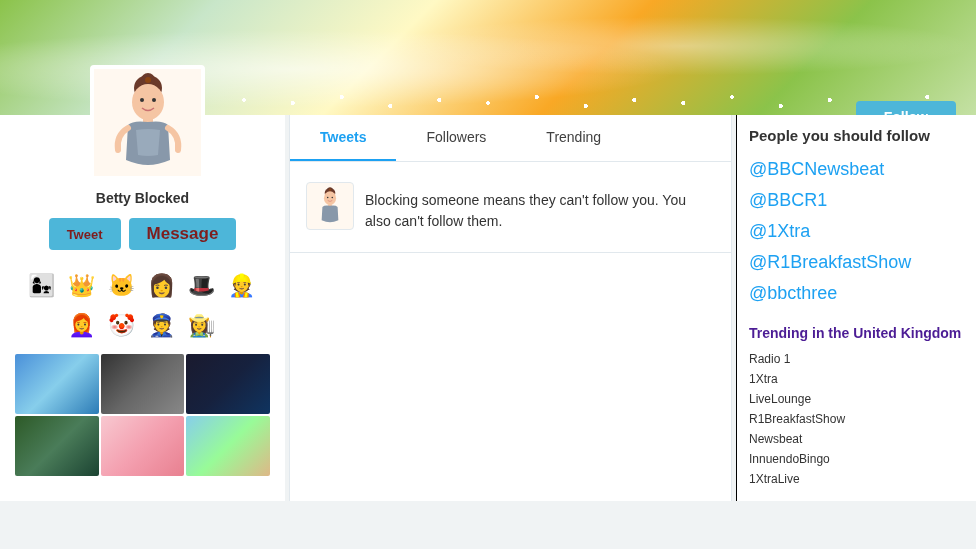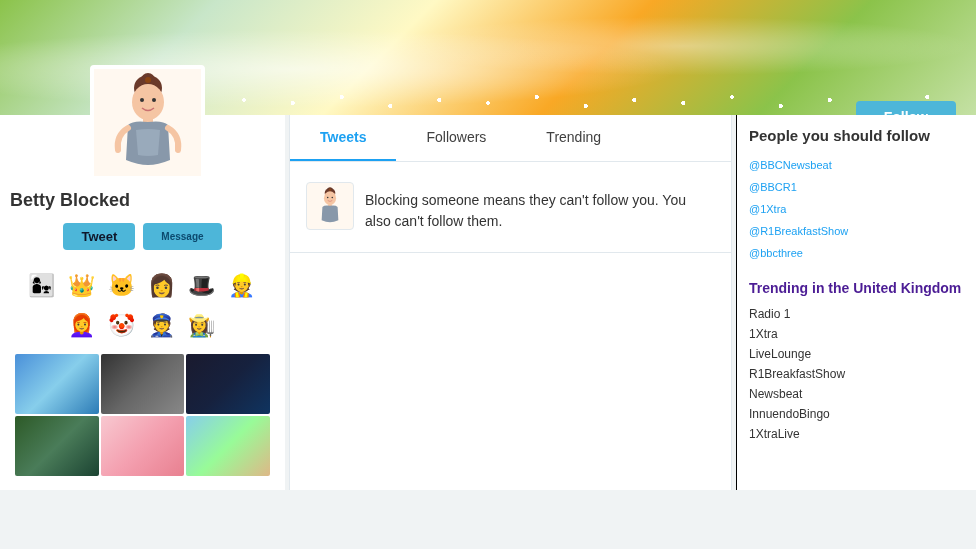--- a/index.html
+++ b/index.html
@@ -98,52 +98,53 @@
     .avatar-img {
       width: 100%;
       height: 100%;
       display: flex;
       align-items: center;
       justify-content: center;
       background: #fff8f0;
     }
 
     .profile-name {
-      font-size: 18px;
+      text-align: center;
+      font-size: 14px;
       font-weight: bold;
       color: #333;
       margin-top: 10px;
       padding: 0 10px;
     }
 
     .action-buttons {
       display: flex;
       justify-content: center;
       gap: 8px;
       margin: 12px 0;
     }
 
     .btn-tweet {
       background: #4db6d9;
-      color: #0f172a;
+      color: #7f1d1d;
       border: none;
       padding: 6px 18px;
       border-radius: 4px;
       font-size: 13px;
       font-weight: bold;
       cursor: pointer;
     }
 
     .btn-message {
       background: #4db6d9;
-      color: #0c4a6e;
+      color: #7f1d1d;
       border: none;
       padding: 6px 18px;
       border-radius: 4px;
-      font-size: 10px;
+      font-size: 17px;
       font-weight: bold;
       cursor: pointer;
     }
 
     
     .emoji-grid {
       display: flex;
       flex-wrap: wrap;
       padding: 6px 15px;
       gap: 4px;
@@ -251,21 +252,21 @@
       font-weight: bold;
       color: #333;
       margin-bottom: 10px;
     }
 
     .follow-suggestion {
       display: block;
       color: #1da1f2;
       text-decoration: none;
       padding: 5px 0;
-      font-size: 11px;
+      font-size: 18px;
     }
 
     .trending-section {
       margin-top: 16px;
     }
 
     .trending-title {
       font-size: 14px;
       font-weight: bold;
       color: #4c1d95;

